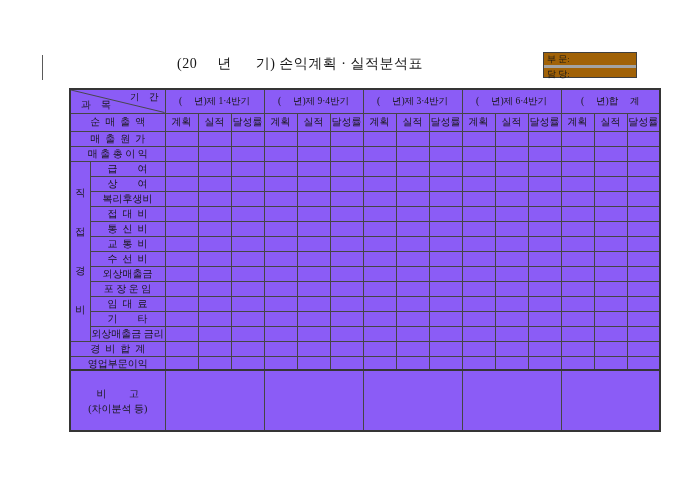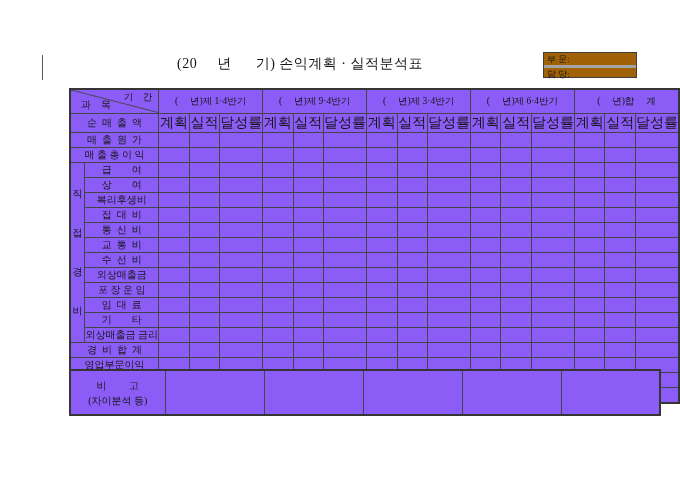--- a/index.html
+++ b/index.html
@@ -21,34 +21,34 @@
 
   table { border-collapse:collapse; table-layout:fixed; background:#8b5cf6;margin-left:22px; }
   .main-table { position:absolute; left:47px; top:88px; border:2px solid #353535; }
   .main-table td { border:1px solid #454545; text-align:center; vertical-align:middle;
                    white-space:pre; overflow:hidden; padding:0; font-size:10px; }
   tr.r-head1 { height:24px; }
   tr.r-head2 { height:18px;padding-left:18px; }
   tr.r-data  { height:13px; }
 
   td.group-head { font-size:9.5px; }
-  td.sub-head   { font-size:14px; }
+  td.sub-head   { font-size:10px; }
   td.row-label, td.item-label { font-size:10px; }
 
   td.diag { position:relative; }
   td.diag svg { position:absolute; left:0; top:0; width:100%; height:100%; display:block; }
   .diag-top { position:absolute; top:1px;  right:6px; font-size:9.5px; white-space:pre; }
   .diag-bot { position:absolute; bottom:1px; left:10px; font-size:10px; white-space:pre; }
 
   td.vgroup { vertical-align:middle; }
   .vwrap { height:156px; display:flex; flex-direction:column; justify-content:space-around;
            align-items:center; font-size:10px; }
 
   .remark-table { position:absolute; left:47px; top:369px; border:2px solid #353535; }
-  .remark-table td { border:1px solid #454545; height:45px; vertical-align:middle; }
+  .remark-table td { border:1px solid #454545; height:61px; vertical-align:middle; }
   td.remark-label { text-align:center; font-size:10px; line-height:15px; white-space:pre; }
 </style>
 </head>
 <body>
 
 <div class="margin-tick"></div>
 
 <div class="title">(20     년      기) 손익계획 · 실적분석표</div>
 
 <div class="dept-box">

